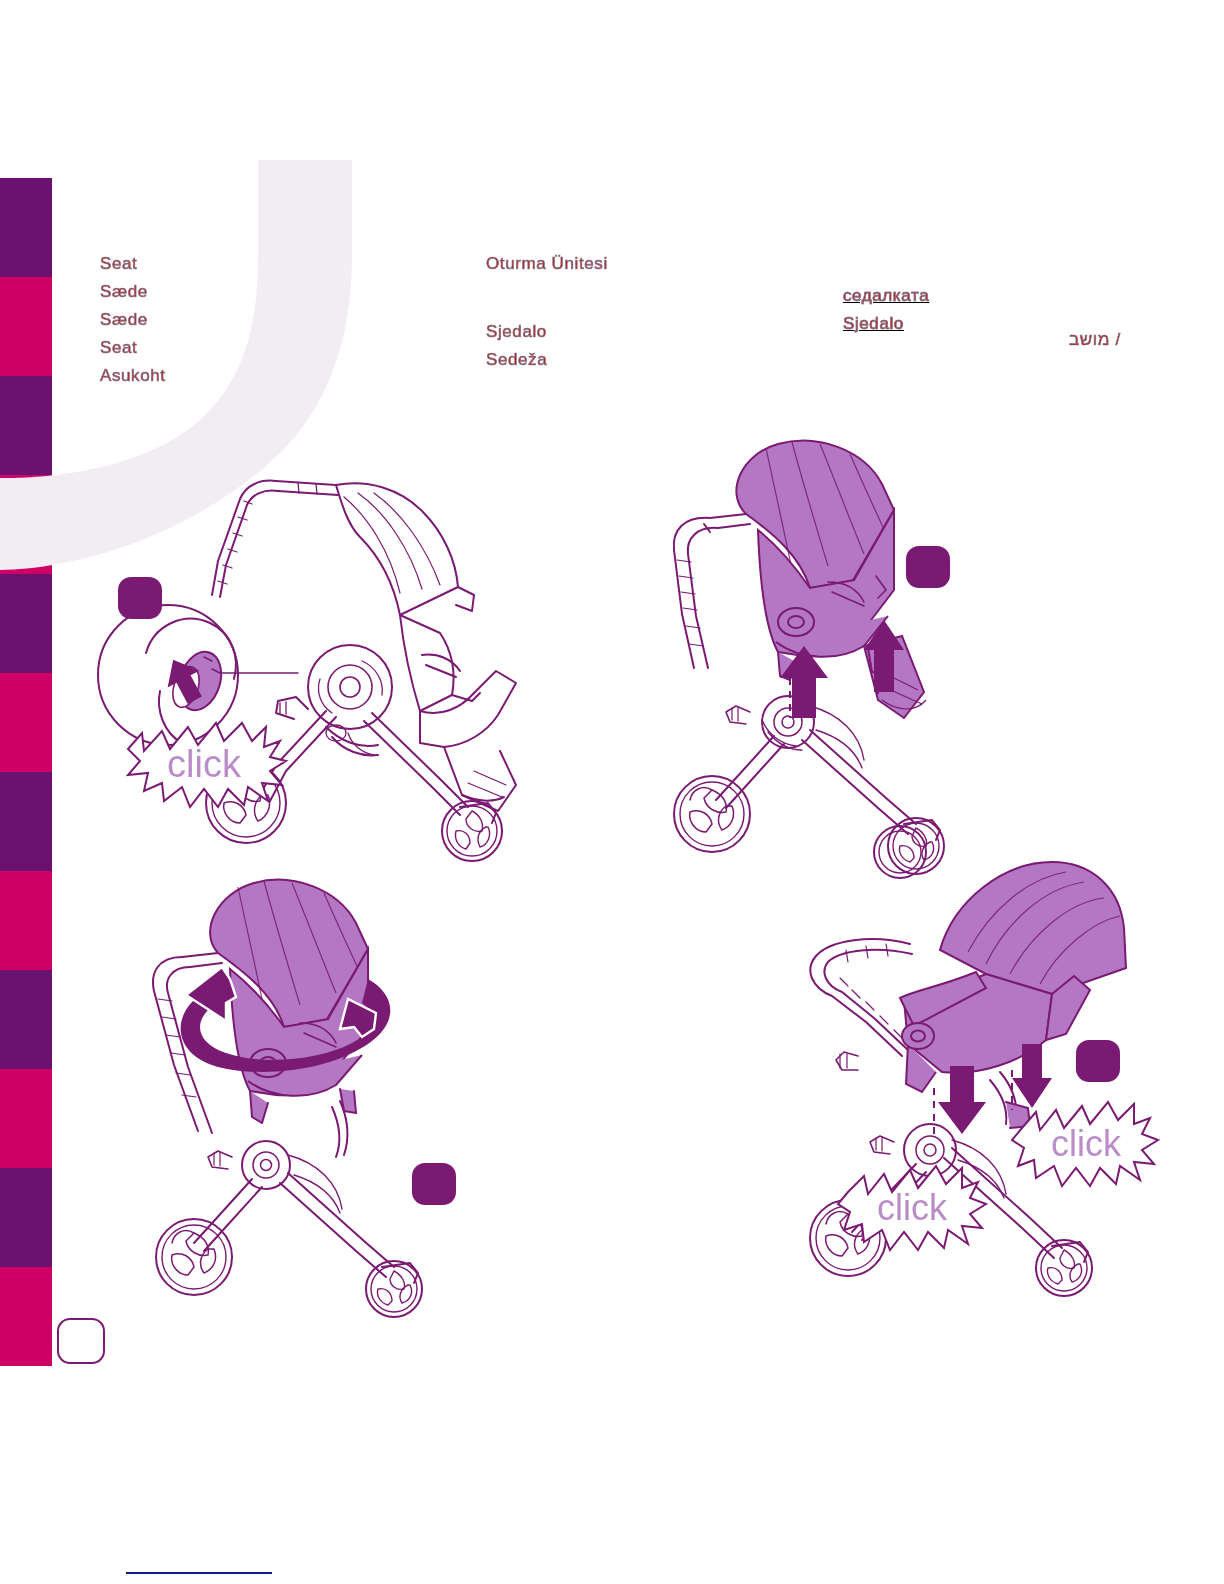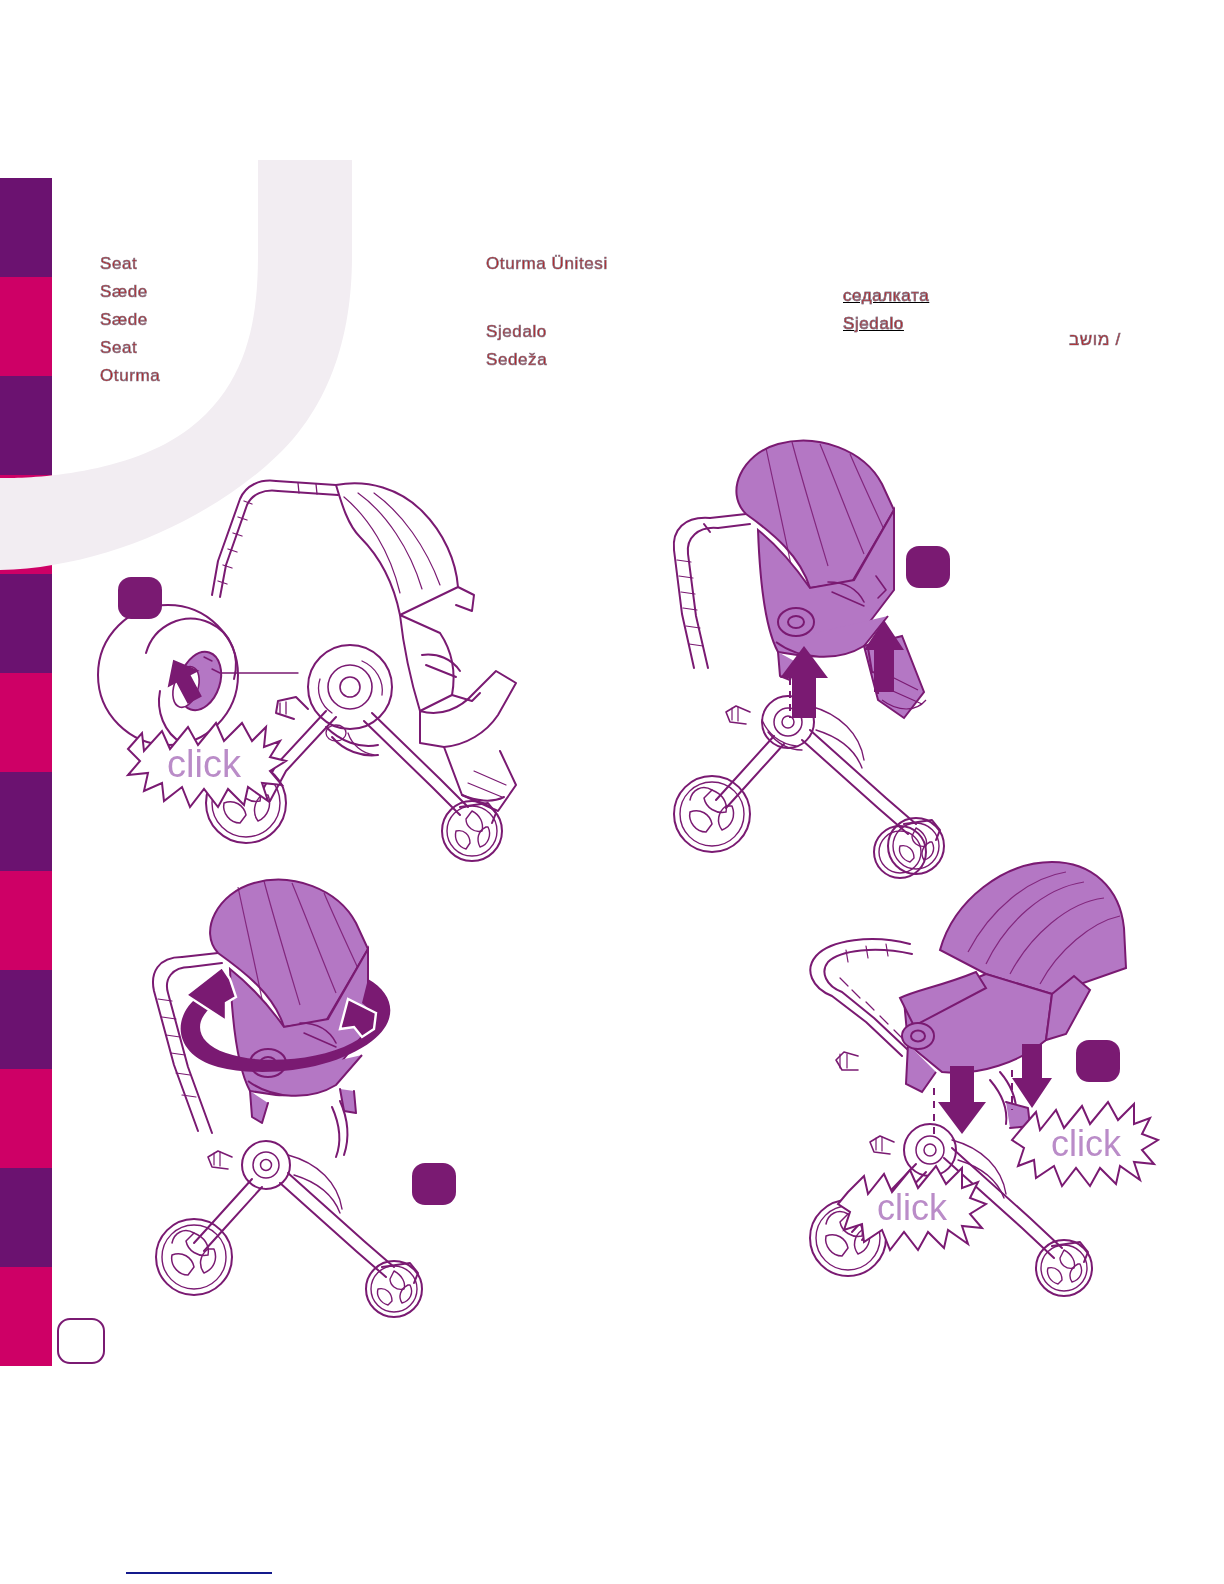--- a/index.html
+++ b/index.html
@@ -64,21 +64,21 @@
 <svg id="swoosh" viewBox="0 0 420 420" xmlns="http://www.w3.org/2000/svg">
   <path class="swoosh-path" d="M0 410 L0 318 C0 318 120 322 190 268 C252 220 258 150 258 92 L258 0 L352 0 L352 96
            C352 176 330 252 266 306 C196 366 96 408 0 410 Z" fill="#F2EDF2"></path>
 </svg>
 
 <div class="lang-col" id="lang-col-1">
   <div class="lang-line">Seat</div>
   <div class="lang-line">Sæde</div>
   <div class="lang-line">Sæde</div>
   <div class="lang-line">Seat</div>
-  <div class="lang-line">Oturma</div>
+  <div class="lang-line">Asukoht</div>
 </div>
 
 <div class="lang-col" id="lang-col-2">
   <div class="lang-line">Oturma Ünitesi</div>
   <div class="lang-line gap">Sjedalo</div>
   <div class="lang-line">Sedeža</div>
 </div>
 
 <div class="lang-col" id="lang-col-3">
   <div class="lang-line">седалката</div>

